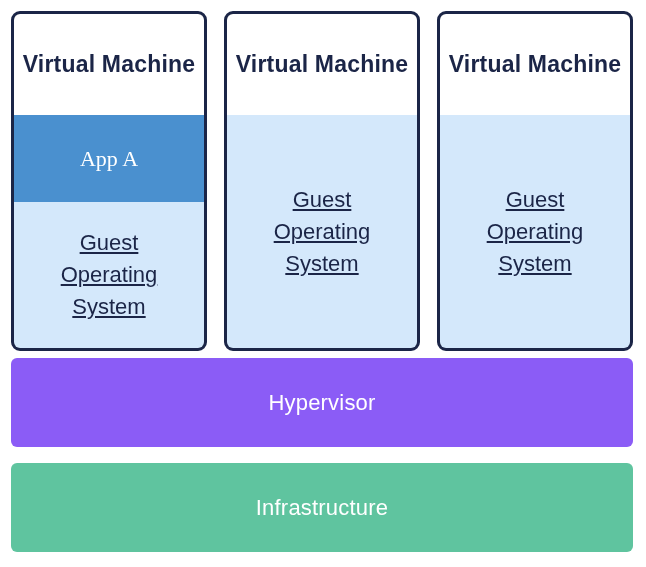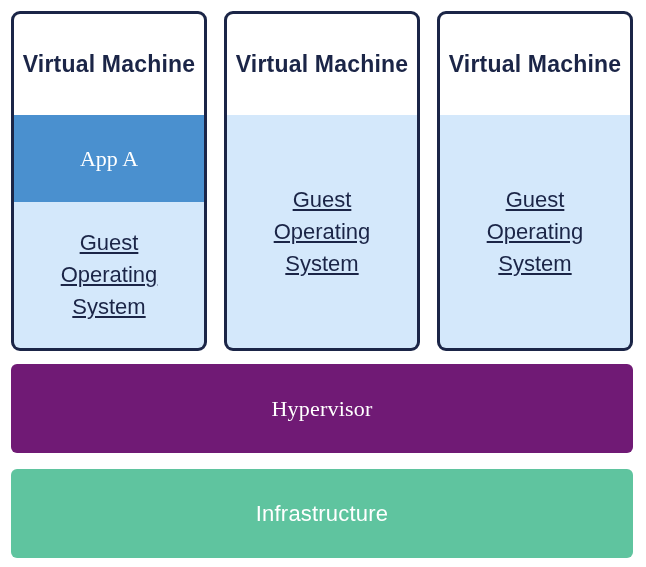--- a/index.html
+++ b/index.html
@@ -73,23 +73,22 @@
     height: 89px;
     border-radius: 6px;
     display: flex;
     align-items: center;
     justify-content: center;
     color: #ffffff;
     font-size: 22px;
     letter-spacing: 0.2px;
   }
   .layer-hypervisor {
-    margin-top: 13px;
-    background: #701a75;
-    font-family: Liberation Serif, serif;
+    margin-top: 7px;
+    background: #8b5cf6;
   }
   .layer-infrastructure {
     margin-top: 16px;
     background: #5fc49f;
   }
 </style>
 </head>
 <body>
 
 <div class="diagram">

